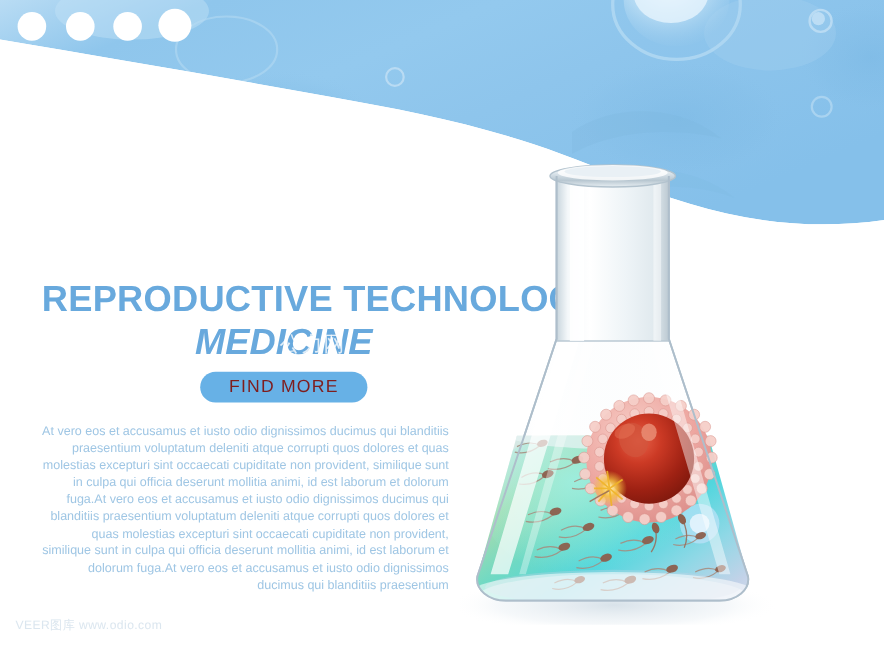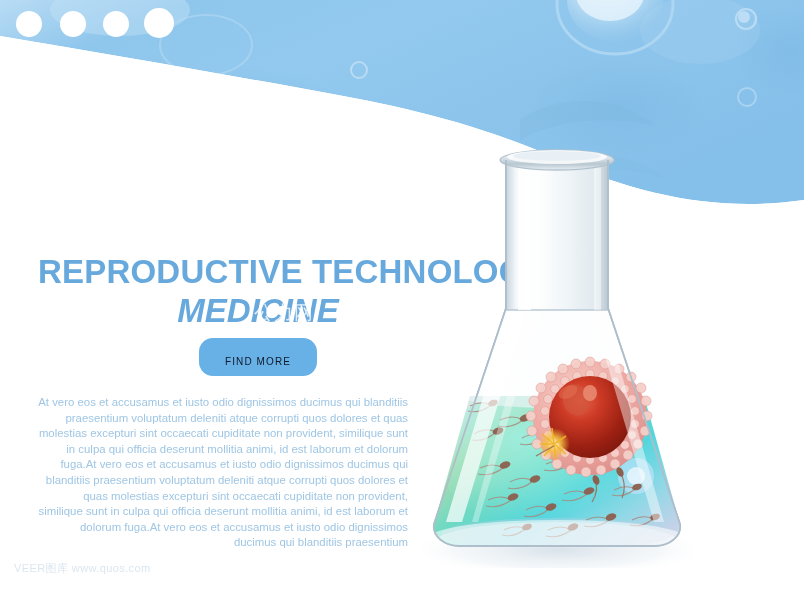--- a/index.html
+++ b/index.html
@@ -58,25 +58,25 @@
     font-style: italic;
   }
   .cta-wrap {
     width: 440px;
     text-align: center;
     margin-top: 7px;
   }
   .cta-button {
     display: inline-block;
     background: #67b1e6;
-    color: #0f172a;
-    font-family: "Liberation Sans", sans-serif;
-    font-size: 10px;
+    color: #7f1d1d;
+    font-family: "Liberation Sans", sans-serif;
+    font-size: 16px;
     letter-spacing: 1.1px;
-    padding: 16px 26px 7px 26px;
+    padding: 6px 26px 7px 26px;
     border: none;
     border-radius: 14px;
     cursor: pointer;
     line-height: 15px;
   }
   .body-copy {
     margin: 19px 0 0 0;
     width: 370px;
     font-family: "Liberation Sans", sans-serif;
     font-size: 11.4px;
@@ -466,15 +466,15 @@
     </g>
 
     <path d="M 88,22 L 88,170 L 16,386
              C 14,398 26,408 42,408
              L 236,408
              C 252,408 264,398 262,386
              L 190,170 L 190,22" fill="none" stroke="#aebecb" stroke-width="1.8" stroke-linejoin="round"></path>
   </svg>
 
   <div class="wm-overlap">公力网</div>
-  <div class="wm-bottom">VEER图库 www.quos.com</div>
+  <div class="wm-bottom">VEER图库 www.odio.com</div>
 
 </div>
 
 </body></html>

